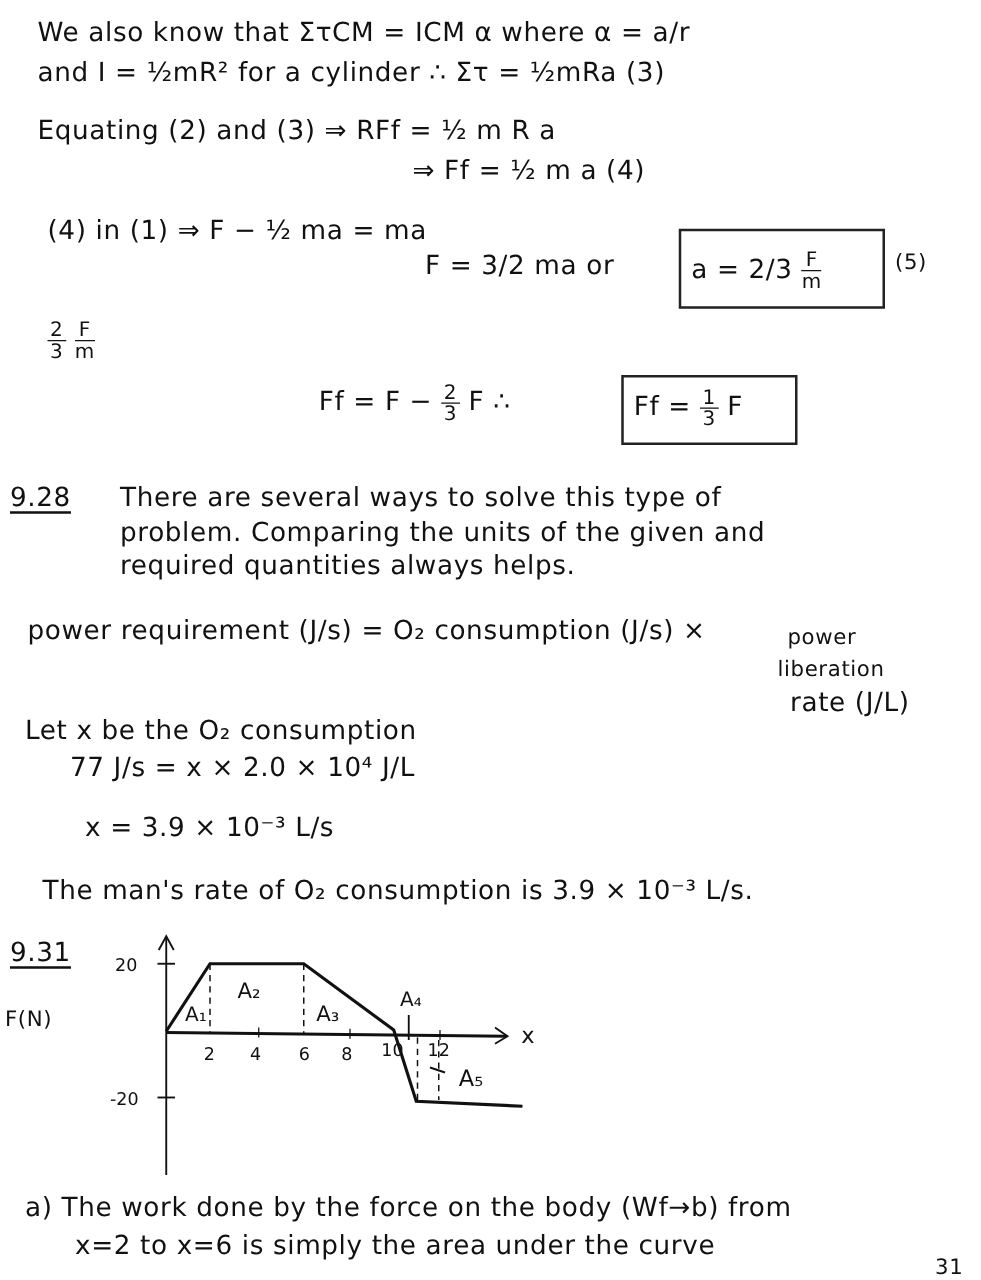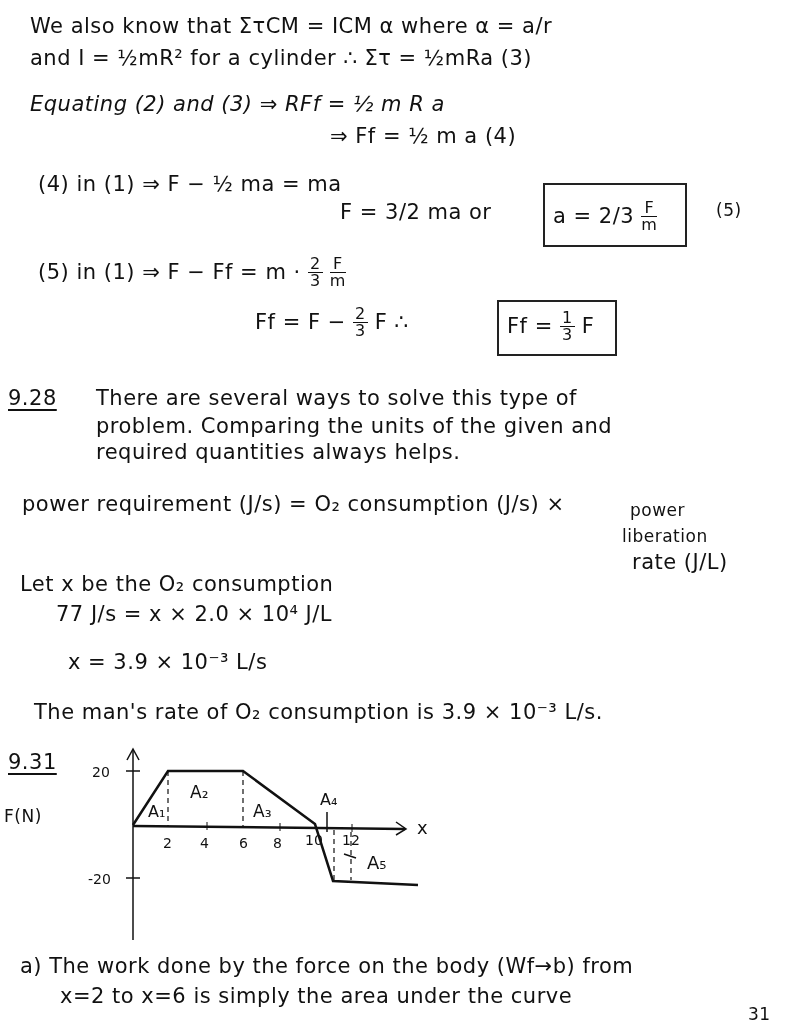--- a/index.html
+++ b/index.html
@@ -1,49 +1,48 @@
 <!DOCTYPE html>
 <html><head>
 <meta charset="utf-8">
 <style>
   html, body { margin:0; padding:0; background:#fff; }
   body { width:785px; height:1024px; position:relative; overflow:hidden;
          font-family:"DejaVu Sans", sans-serif; color:#111; }
   .hw { position:absolute; white-space:nowrap; font-size:21px; letter-spacing:0.5px; }
   .sm { font-size:17px; }
-  .box { position:absolute; border:2px solid #222; }
+  .box { position:absolute; border:2px solid #222;padding-left:21px; }
   .ul { text-decoration:underline; text-decoration-thickness:2px; text-underline-offset:4px;text-align:center; }
   .frac { display:inline-block; text-align:center; vertical-align:middle; line-height:1; }
   .frac .n { display:block; border-bottom:1.5px solid #111; padding:0 2px; font-size:16px; }
   .frac .d { display:block; font-size:16px; }
   svg text { font-family:"DejaVu Sans", sans-serif; fill:#111; }
 </style>
 </head>
 <body>
 
 <div class="hw" style="left:30px;top:14px;">We also know that ΣτCM = ICM α  where  α = a/r</div>
 <div class="hw" style="left:30px;top:46px;">and  I = ½mR² for a cylinder   ∴ Στ = ½mRa  (3)</div>
-<div class="hw" style="left:30px;top:92px;font-style:italic;">Equating (2) and (3)  ⇒  RFf  =  ½ m R a</div>
+<div class="hw" style="left:30px;top:92px;">Equating (2) and (3)  ⇒  RFf  =  ½ m R a</div>
 <div class="hw" style="left:330px;top:124px;">⇒  Ff  =  ½ m a      (4)</div>
 
 <div class="hw" style="left:38px;top:172px;">(4)  in  (1)   ⇒  F − ½ ma  =  ma</div>
 <div class="hw" style="left:340px;top:200px;">F = 3/2 ma    or</div>
 <div class="box" style="left:543px;top:183px;width:140px;height:60px;">
   <div class="hw" style="left:8px;top:15px;">
     <span>a = 2/3</span>
     <span class="frac">
       <span class="n">F</span>
       <span class="d">m</span>
     </span>
   </div>
 </div>
 <div class="hw sm" style="left:716px;top:200px;">(5)</div>
 
 <div class="hw" style="left:38px;top:256px;">
-  <span>(5)  in  (1)  ⇒   F − Ff  =  m ·</span>
   <span class="frac"><span class="n">2</span><span class="d">3</span></span>
   <span class="frac"><span class="n">F</span><span class="d">m</span></span>
 </div>
 <div class="hw" style="left:255px;top:306px;">
   <span>Ff  =  F −</span>
   <span class="frac"><span class="n">2</span><span class="d">3</span></span>
   <span>F       ∴</span>
 </div>
 <div class="box" style="left:497px;top:300px;width:116px;height:52px;">
   <div class="hw" style="left:8px;top:8px;">

